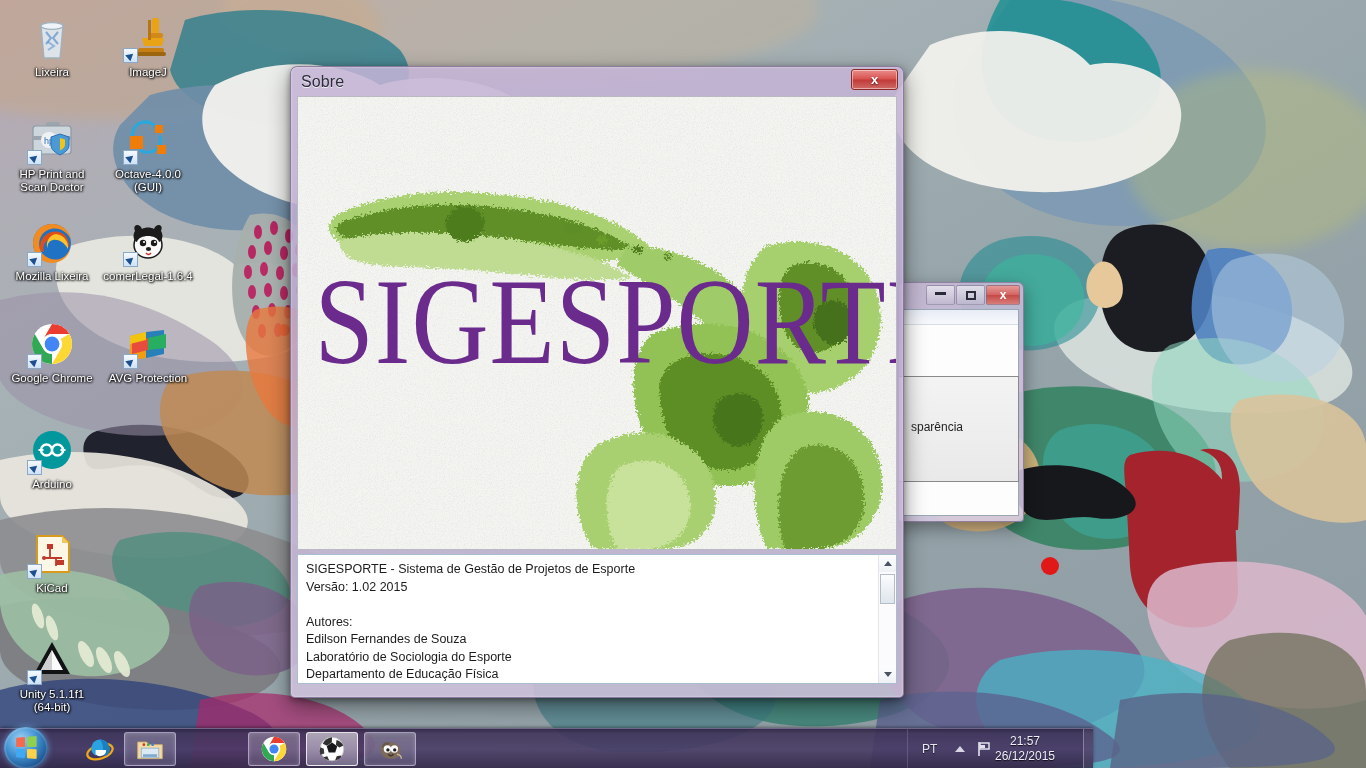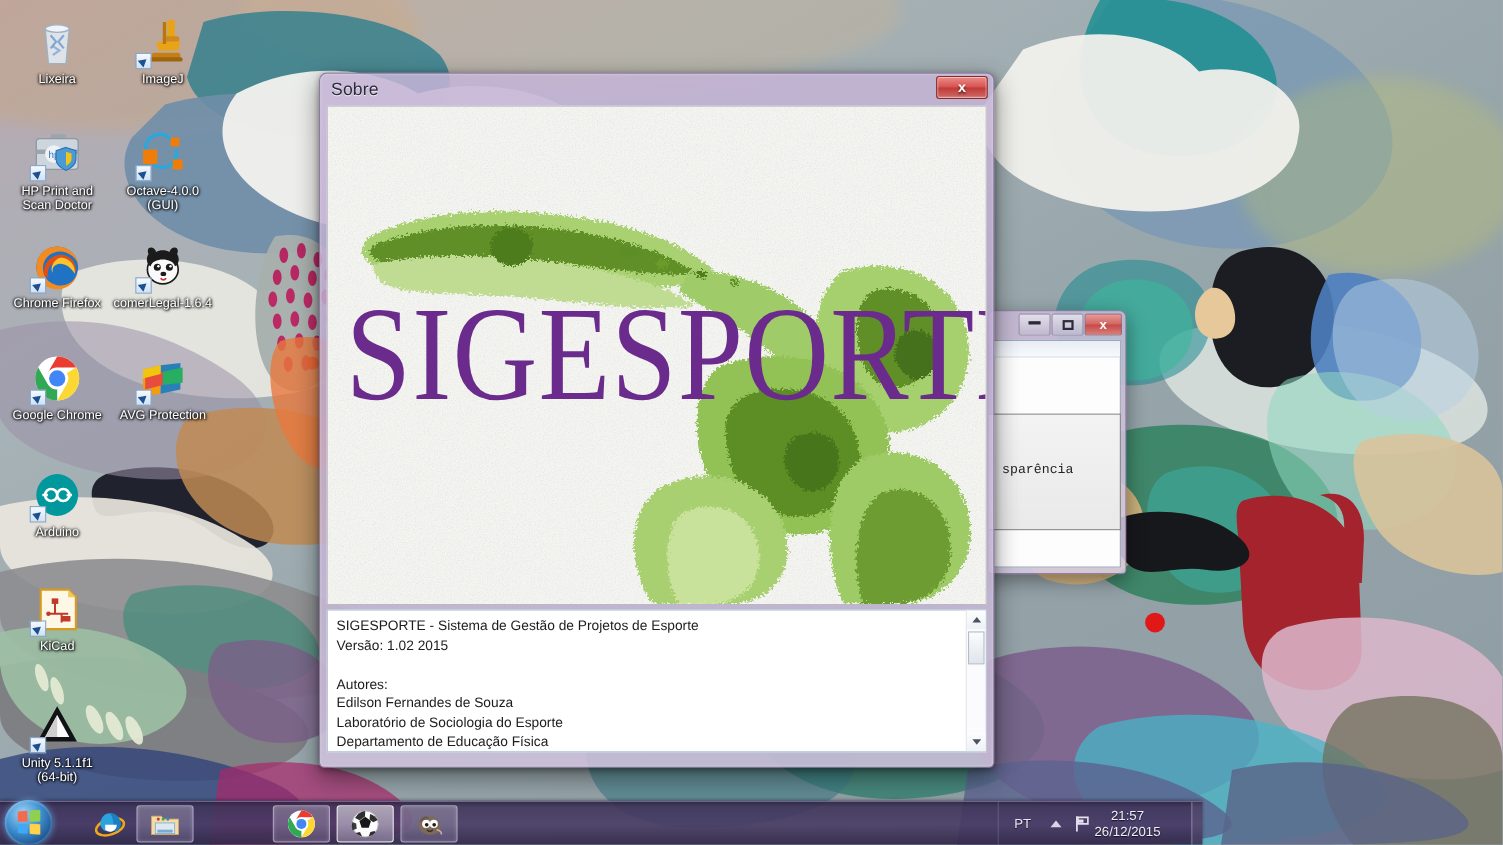--- a/index.html
+++ b/index.html
@@ -159,21 +159,21 @@
   .bgbtn .minglyph {
     display: inline-block; width: 11px; height: 3px; background: #2a2a38;
     vertical-align: 4px;
   }
   .bgbtn .maxglyph {
     display: inline-block; width: 10px; height: 9px; border: 2px solid #2a2a38;
     vertical-align: -1px;
   }
   #bg-win-client {
     position: absolute; left: 4px; top: 26px; right: 4px; bottom: 5px;
-    background: #fdfdfd; border: 1px solid #9aa7b6; font-family: Liberation Mono, monospace;
+    background: #fdfdfd; border: 1px solid #9aa7b6;
   }
   #bg-win-client::before {
     content: ""; position: absolute; left: 0; right: 0; top: 0; height: 14px;
     background: linear-gradient(180deg,#e8ecf5,#f7f9fc);
     border-bottom: 1px solid #d7dde6;
   }
   #bg-win-panel {
     position: absolute; left: -40px; top: 66px; width: 155px; height: 106px;
     background: linear-gradient(180deg,#f3f3f3,#e9e9e9);
     border: 1px solid #8a8a8a;
@@ -473,21 +473,21 @@
         <circle cx="24" cy="25" r="19" fill="#1f72c4"></circle>
         <path d="M24,6 C34,6 42,13 43,22 C40,14 31,9 23,11 C14,13 9,22 12,31
                  C15,40 26,44 34,40 C40,37 43,31 43,26 C43,37 34,45 24,45 C13,45 5,36 5,25 C5,14 13,6 24,6 Z" fill="#f28b20"></path>
         <path d="M12,28 C13,18 22,12 31,14 C38,16 42,23 41,30 C38,22 31,18 24,20
                  C17,22 14,28 16,34 C12,33 11,31 12,28 Z" fill="#e24f14"></path>
         <path d="M28,16 C36,17 41,24 40,31 C36,24 30,21 25,22 C21,23 19,26 20,30
                  C17,27 20,17 28,16 Z" fill="#fcc32c"></path>
       </svg>
       <span class="shortcut-arrow"></span>
     </span>
-    <div class="lbl">Chrome Firefox</div>
+    <div class="lbl">Mozilla Lixeira</div>
   </div>
 
   <div class="desk-icon" style="left:100px; top:212px;">
     <span class="glyph">
       <svg viewBox="0 0 48 48" width="48" height="48">
         <ellipse cx="24" cy="27" rx="14" ry="13" fill="#fafafa" stroke="#1b1b1b" stroke-width="1.5"></ellipse>
         <path d="M11,13 C8,6 16,5 18,11 C21,9 27,9 30,11 C32,5 40,6 37,13 C40,18 38,23 35,24
                  C33,16 15,16 13,24 C10,23 8,18 11,13 Z" fill="#1b1b1b"></path>
         <circle cx="19" cy="25" r="3.2" fill="#1b1b1b"></circle>
         <circle cx="30" cy="25" r="3.2" fill="#1b1b1b"></circle>

